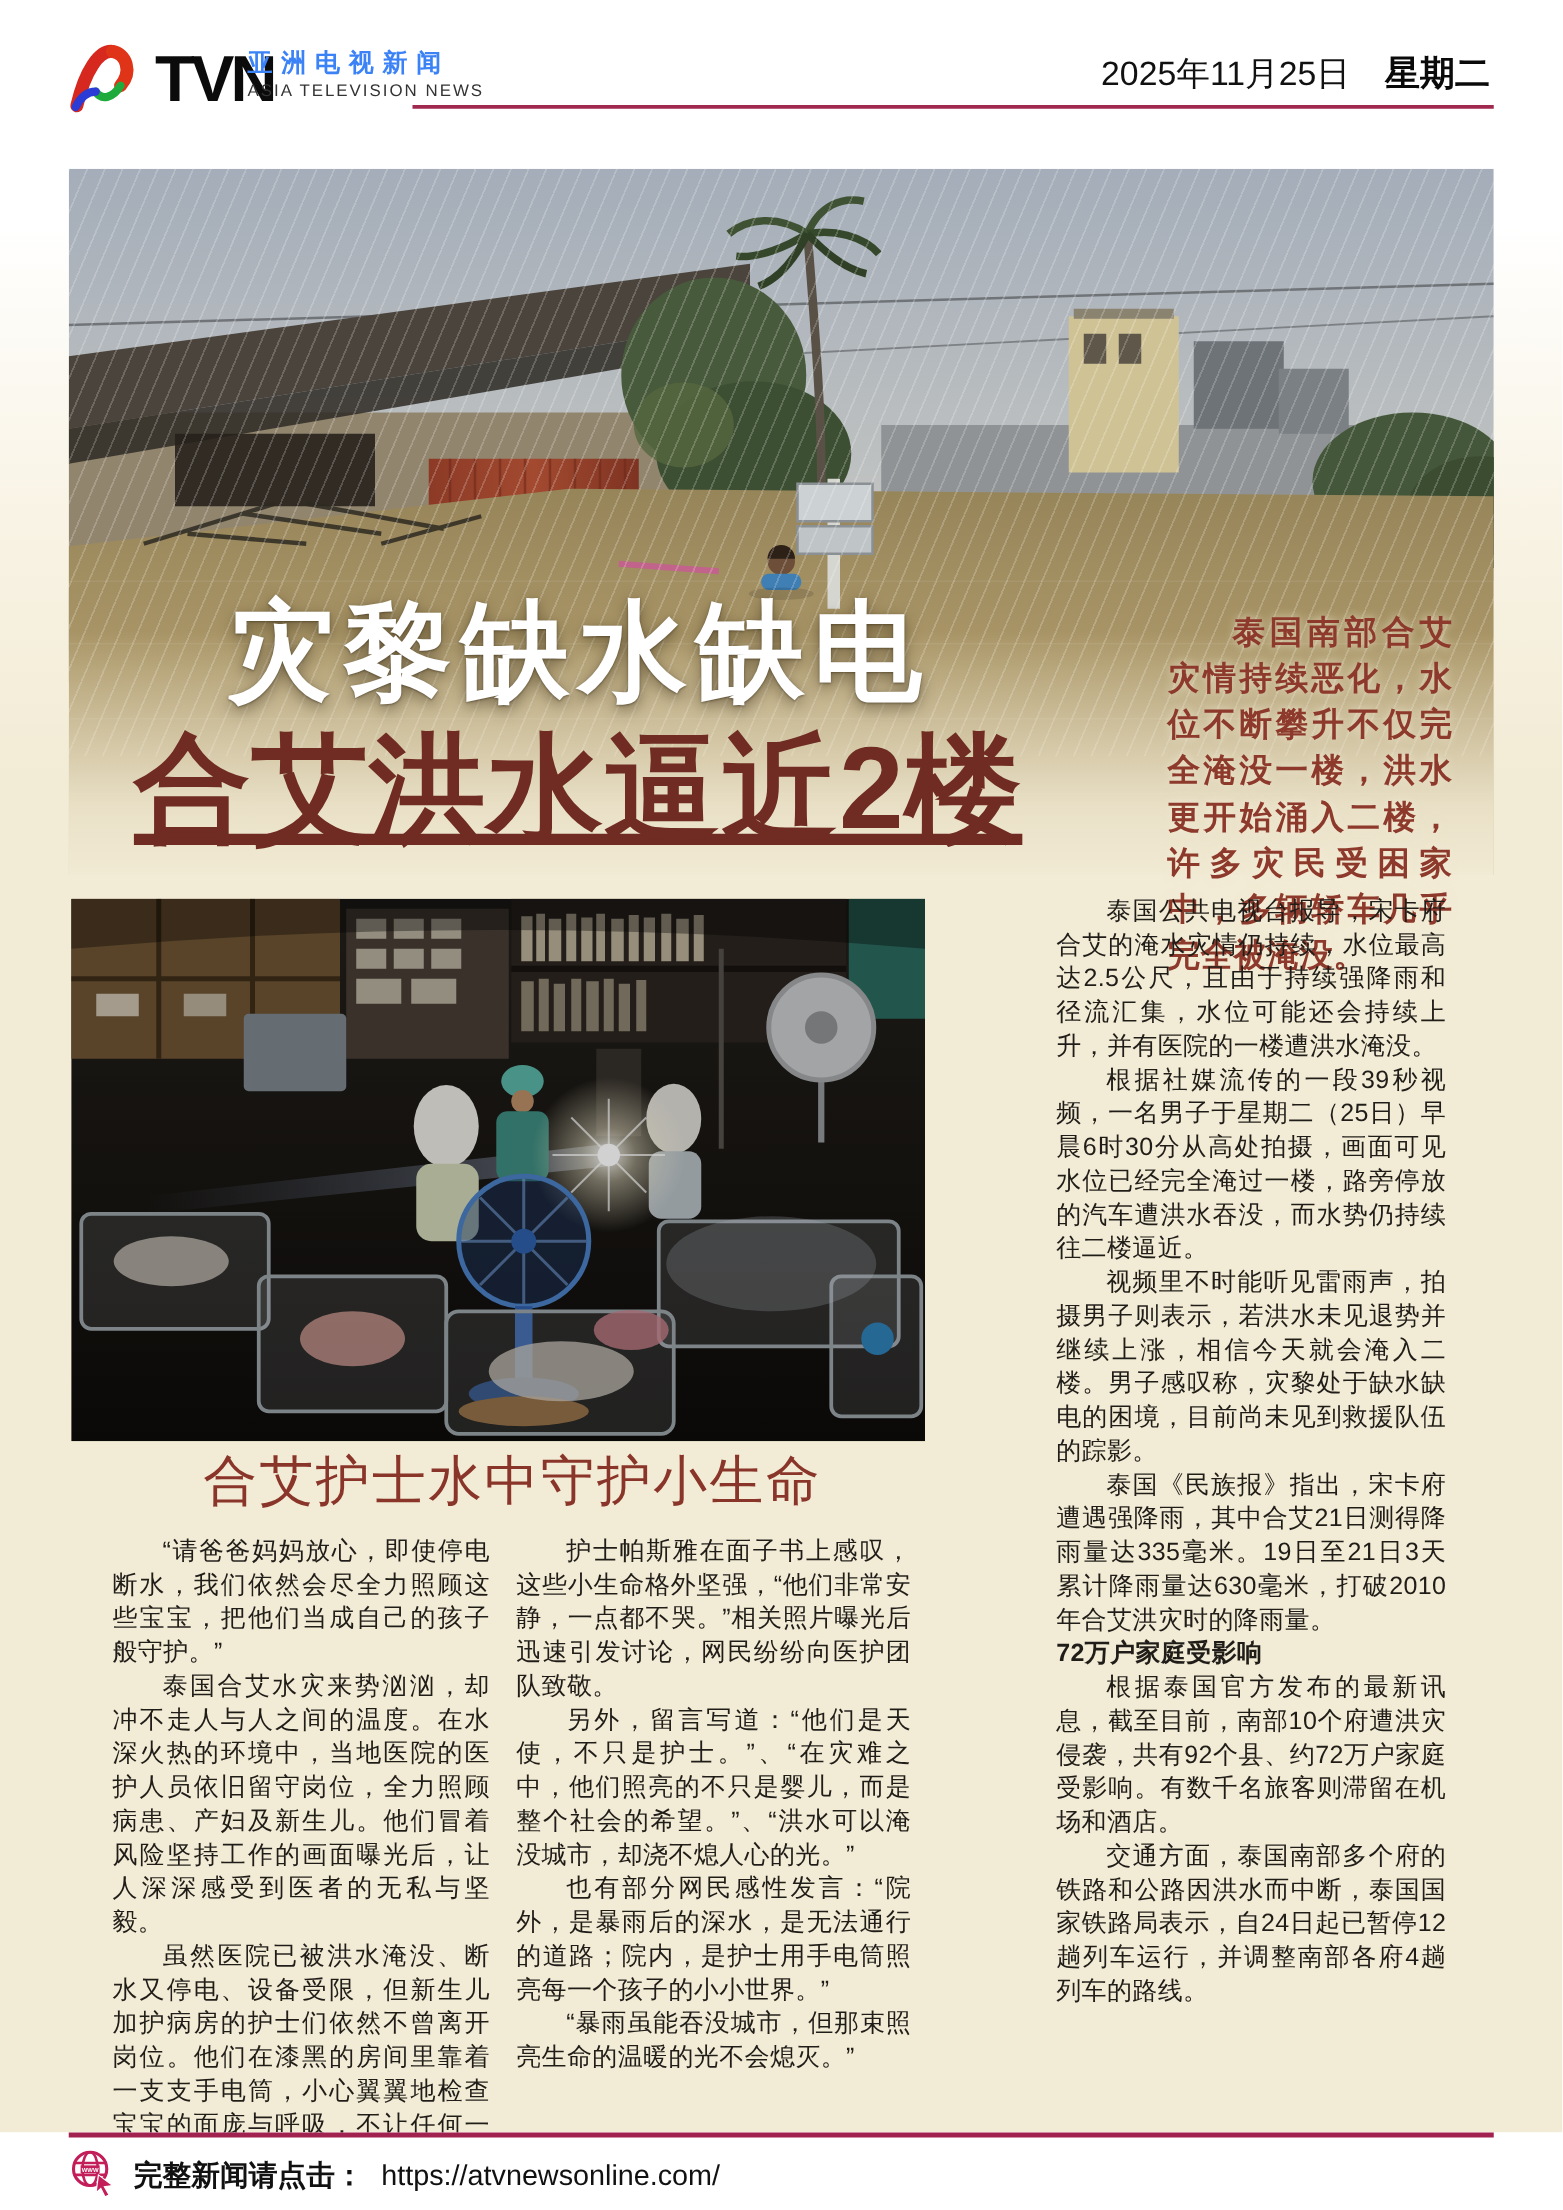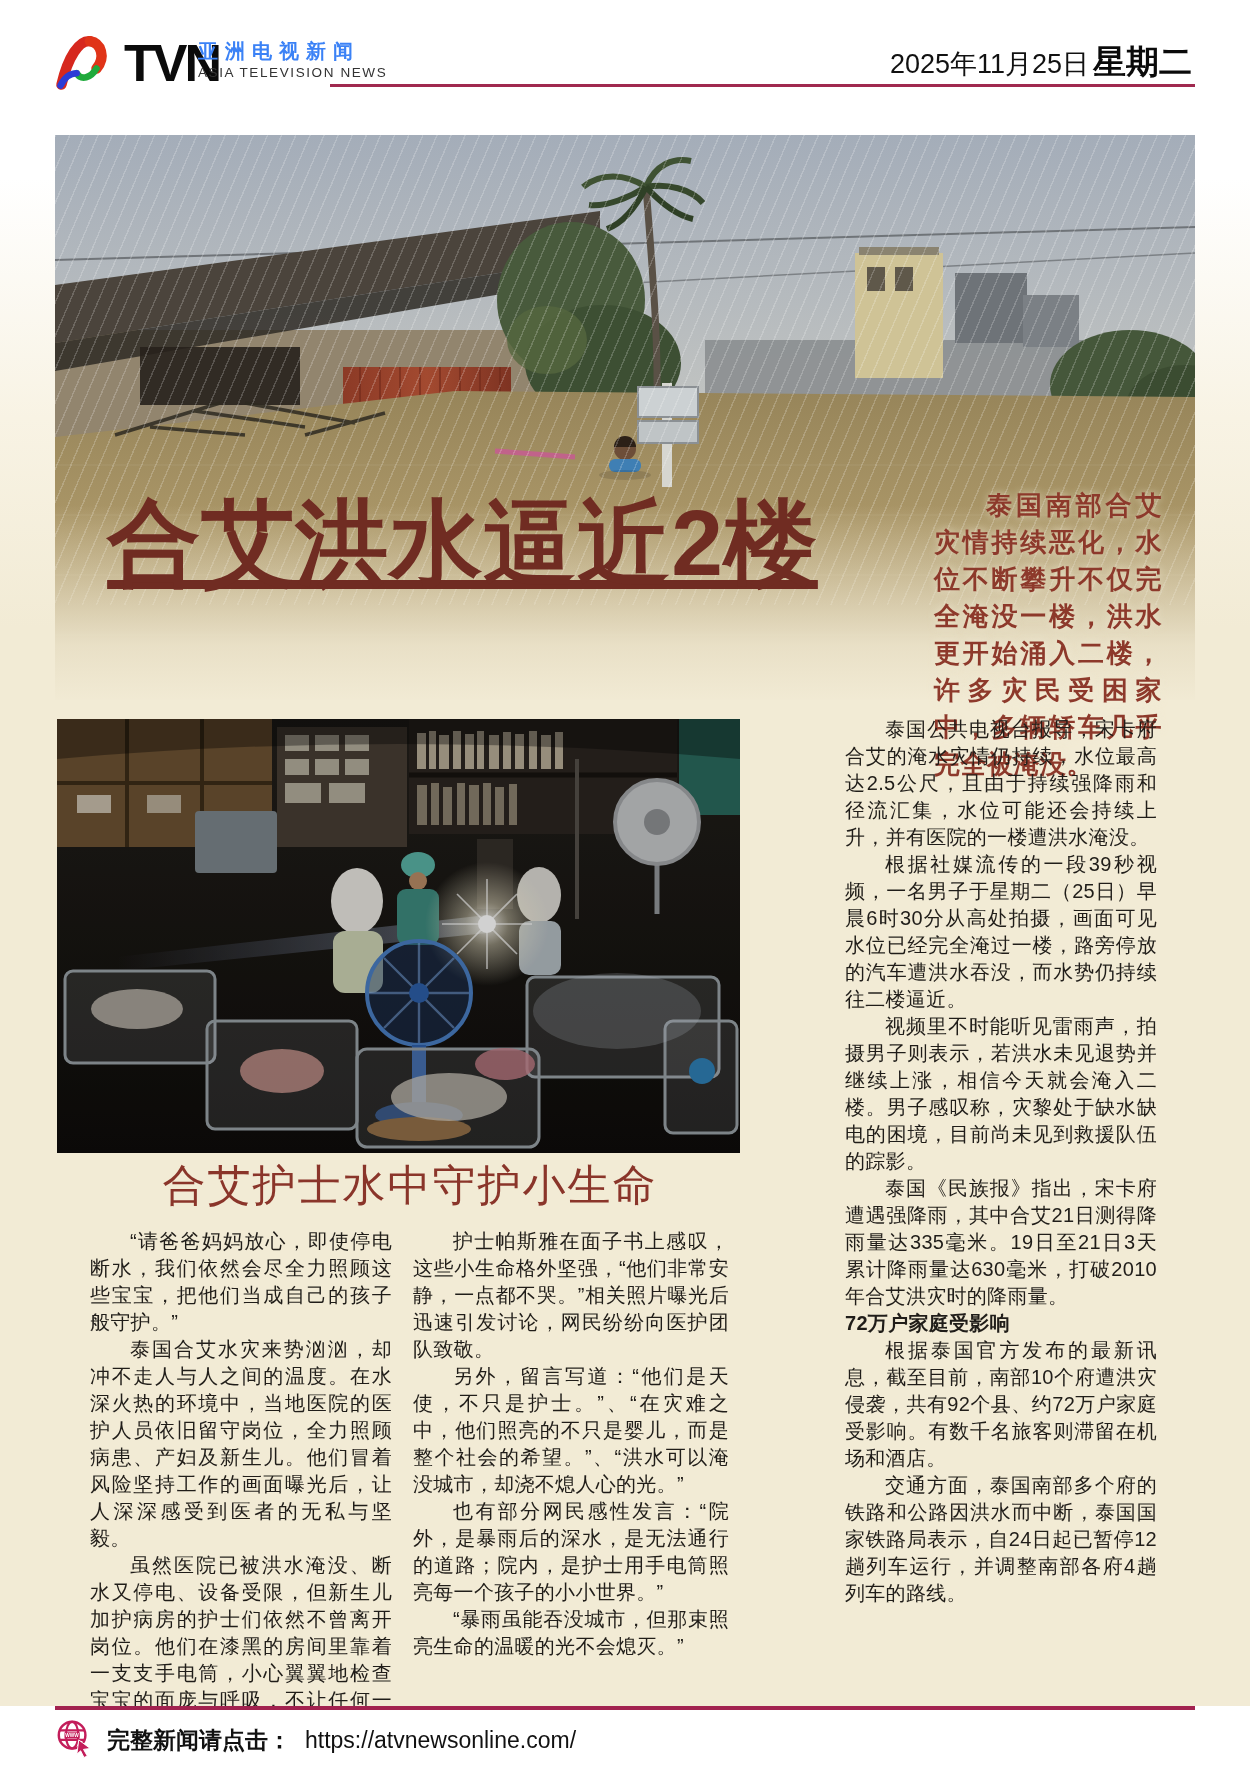--- a/index.html
+++ b/index.html
@@ -17,21 +17,21 @@
   }
   
   .logo-wrap{left:52px;top:30px;display:flex;align-items:center;gap:2px;}
   .logo-tvn{font-size:52px;font-weight:900;letter-spacing:-3px;color:#0b0b0b;line-height:1;}
   .brand-names{left:198px;top:40px;}
   .brand-cn{font-size:20px;font-weight:700;letter-spacing:7px;color:#3b82f6;line-height:1.1;}
   .brand-en{font-size:13.5px;font-weight:400;letter-spacing:1.6px;color:#333;margin-top:3px;}
   .header-rule{left:330px;top:84px;width:865px;height:3px;background:#a0294f;}
   .date-wrap{right:58px;top:40px;display:flex;align-items:baseline;gap:4px;}
   .date-text{font-size:27px;font-weight:400;color:#111;}
-  .weekday-text{font-size:33px;font-weight:900;color:#0a0a0a;}
+  .weekday-text{font-size:28px;font-weight:900;color:#0a0a0a;margin-left:24px;}
   
   .photo1{left:55px;top:135px;width:1140px;height:565px;}
   .photo1 svg{display:block;width:100%;height:100%;}
   .rain{
     left:55px;top:135px;width:1140px;height:470px;pointer-events:none;opacity:.55;
     background-image:repeating-linear-gradient(113deg,rgba(255,255,255,.35) 0 1.4px,rgba(255,255,255,0) 1.4px 13px);
   }
   .photo1-fade{
     left:55px;top:505px;width:1140px;height:200px;pointer-events:none;
     background:linear-gradient(180deg,rgba(242,235,213,0) 0%,rgba(242,235,213,.85) 70%,#f2ebd5 100%);
@@ -178,20 +178,21 @@
     <path d="M559 312 A11 11 0 0 1 581 312" fill="#2c2017"></path>
     <rect x="554" y="324" width="32" height="13" rx="6" fill="#3f7fb4"></rect>
     <ellipse cx="570" cy="340" rx="26" ry="5" fill="#000000" opacity=".12"></ellipse>
   </g>
 </svg>
 </div>
 <div class="abs rain"></div>
 <div class="abs photo1-fade"></div>
 
 <div class="abs hero-headlines">
+  <div class="hl1">灾黎缺水缺电</div>
   <div class="hl2">合艾洪水逼近2楼</div>
 </div>
 
 <div class="abs lede">泰国南部合艾灾情持续恶化，水位不断攀升不仅完全淹没一楼，洪水更开始涌入二楼，许多灾民受困家中，多辆轿车几乎完全被淹没。</div>
 
 <div class="abs bodycol col-right">
   <p>泰国公共电视台报导，宋卡府合艾的淹水灾情仍持续，水位最高达2.5公尺，且由于持续强降雨和径流汇集，水位可能还会持续上升，并有医院的一楼遭洪水淹没。</p>
   <p>根据社媒流传的一段39秒视频，一名男子于星期二（25日）早晨6时30分从高处拍摄，画面可见水位已经完全淹过一楼，路旁停放的汽车遭洪水吞没，而水势仍持续往二楼逼近。</p>
   <p>视频里不时能听见雷雨声，拍摄男子则表示，若洪水未见退势并继续上涨，相信今天就会淹入二楼。男子感叹称，灾黎处于缺水缺电的困境，目前尚未见到救援队伍的踪影。</p>
   <p>泰国《民族报》指出，宋卡府遭遇强降雨，其中合艾21日测得降雨量达335毫米。19日至21日3天累计降雨量达630毫米，打破2010年合艾洪灾时的降雨量。</p>

